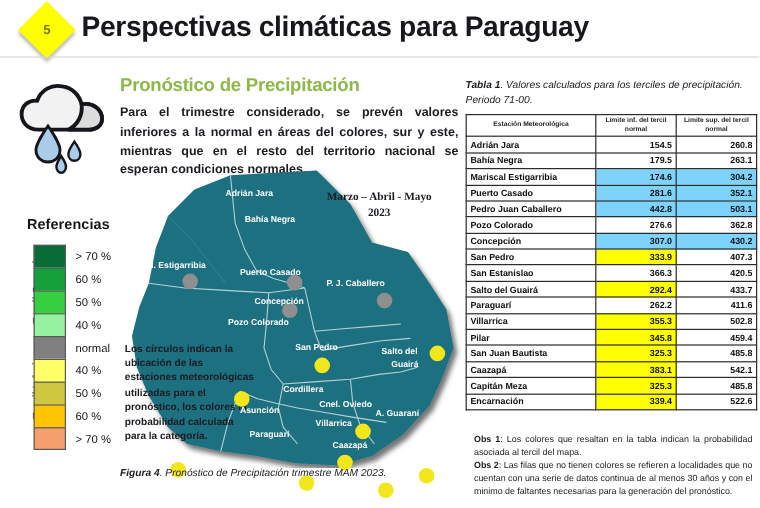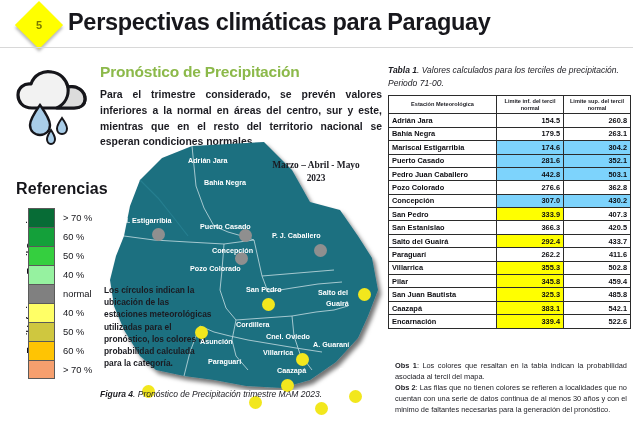--- a/index.html
+++ b/index.html
@@ -43,21 +43,21 @@
     letter-spacing: -0.2px;
   }
   .forecast-body {
     font-size: 10.4px; font-weight: 700; color: #1b1b21;
     line-height: 1.52; text-align: justify;
   }
 
   
   .legend { position: absolute; left: 0px; top: 180px; width: 98px; }
   .legend-title {
-    text-align: center; font-size: 16px; font-weight: 700; color: #15151a;
+    text-align: center; font-size: 12px; font-weight: 700; color: #15151a;
     margin-bottom: 10px; letter-spacing: .1px; padding-left: 16px;
   }
   .legend-body { position: relative; padding-left: 22px; height: 170px; }
   .legend-rot {
     position: absolute; left: -9px; width: 78px;
     transform: rotate(-90deg); text-align: center;
     font-size: 8.6px; font-weight: 700; color: #15151a; letter-spacing: .1px;
   }
   .rot-sup { top: 30px; }
   .rot-inf { top: 112px; }
@@ -150,21 +150,21 @@
       <path d="M22 46 C12 46 8 39 8 33 C8 26 14 21 21 22 C24 13 33 8 42 10 C50 11 56 17 58 25 C67 23 75 29 75 37 C75 43 70 46 64 46 Z" fill="#f2f2f2" stroke="#15151a" stroke-width="3.2" stroke-linejoin="round"></path>
       <path d="M58 25 C67 23 75 29 75 37 C75 43 70 46 64 46 L47 46 C55 42 59 34 58 25 Z" fill="#dcdcdc" stroke="#15151a" stroke-width="3.2" stroke-linejoin="round"></path>
       <path d="M30 43 C30 43 20 57 20 63 C20 69 24.5 73 30 73 C35.5 73 40 69 40 63 C40 57 30 43 30 43 Z" fill="#a9cde8" stroke="#15151a" stroke-width="2.4"></path>
       <path d="M52 56 C52 56 47 63 47 66.5 C47 69.8 49.2 72 52 72 C54.8 72 57 69.8 57 66.5 C57 63 52 56 52 56 Z" fill="#a9cde8" stroke="#15151a" stroke-width="2"></path>
       <path d="M41 68 C41 68 37 74 37 77 C37 79.8 38.8 82 41 82 C43.2 82 45 79.8 45 77 C45 74 41 68 41 68 Z" fill="#a9cde8" stroke="#15151a" stroke-width="2"></path>
     </svg>
   </div>
 
   <div class="forecast-block">
     <div class="forecast-title">Pronóstico de Precipitación</div>
-    <div class="forecast-body">Para el trimestre considerado, se prevén valores inferiores a la normal en áreas del centro, sur y este, mientras que en el resto del territorio nacional se esperan condiciones normales.</div>
+    <div class="forecast-body">Para el trimestre considerado, se prevén valores inferiores a la normal en áreas del colores, sur y este, mientras que en el resto del territorio nacional se esperan condiciones normales.</div>
   </div>
 
   <div class="legend">
     <div class="legend-title">Referencias</div>
     <div class="legend-body">
       <div class="legend-rot rot-sup">Tercil Superior</div>
       <div class="legend-rot rot-inf">Tercil Inferior</div>
       <div class="legend-rows" id="legend-rows">
           <div class="legend-row">
             <div class="legend-sw" style="background: rgb(7, 108, 54);"></div>
@@ -375,20 +375,25 @@
             <td class="name">San Juan Bautista</td>
             <td class="val hl-yellow">325.3</td>
             <td class="val">485.8</td>
           </tr>
           <tr>
             <td class="name">Caazapá</td>
             <td class="val hl-yellow">383.1</td>
             <td class="val">542.1</td>
           </tr>
           <tr>
+            <td class="name">Capitán Meza</td>
+            <td class="val hl-yellow">325.3</td>
+            <td class="val">485.8</td>
+          </tr>
+          <tr>
             <td class="name">Encarnación</td>
             <td class="val hl-yellow">339.4</td>
             <td class="val">522.6</td>
           </tr>
         </tbody>
     </table>
   </div>
 
   <div class="obs-block">
     <div class="obs-line">

